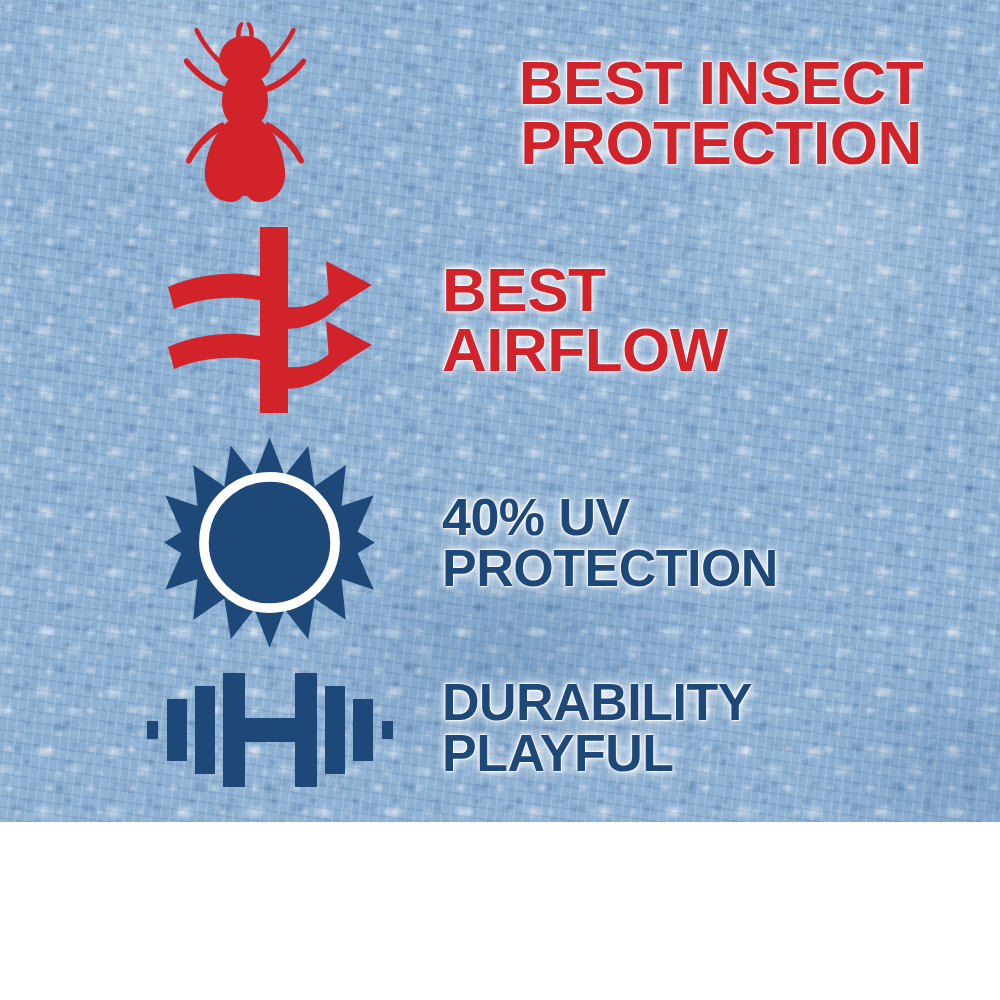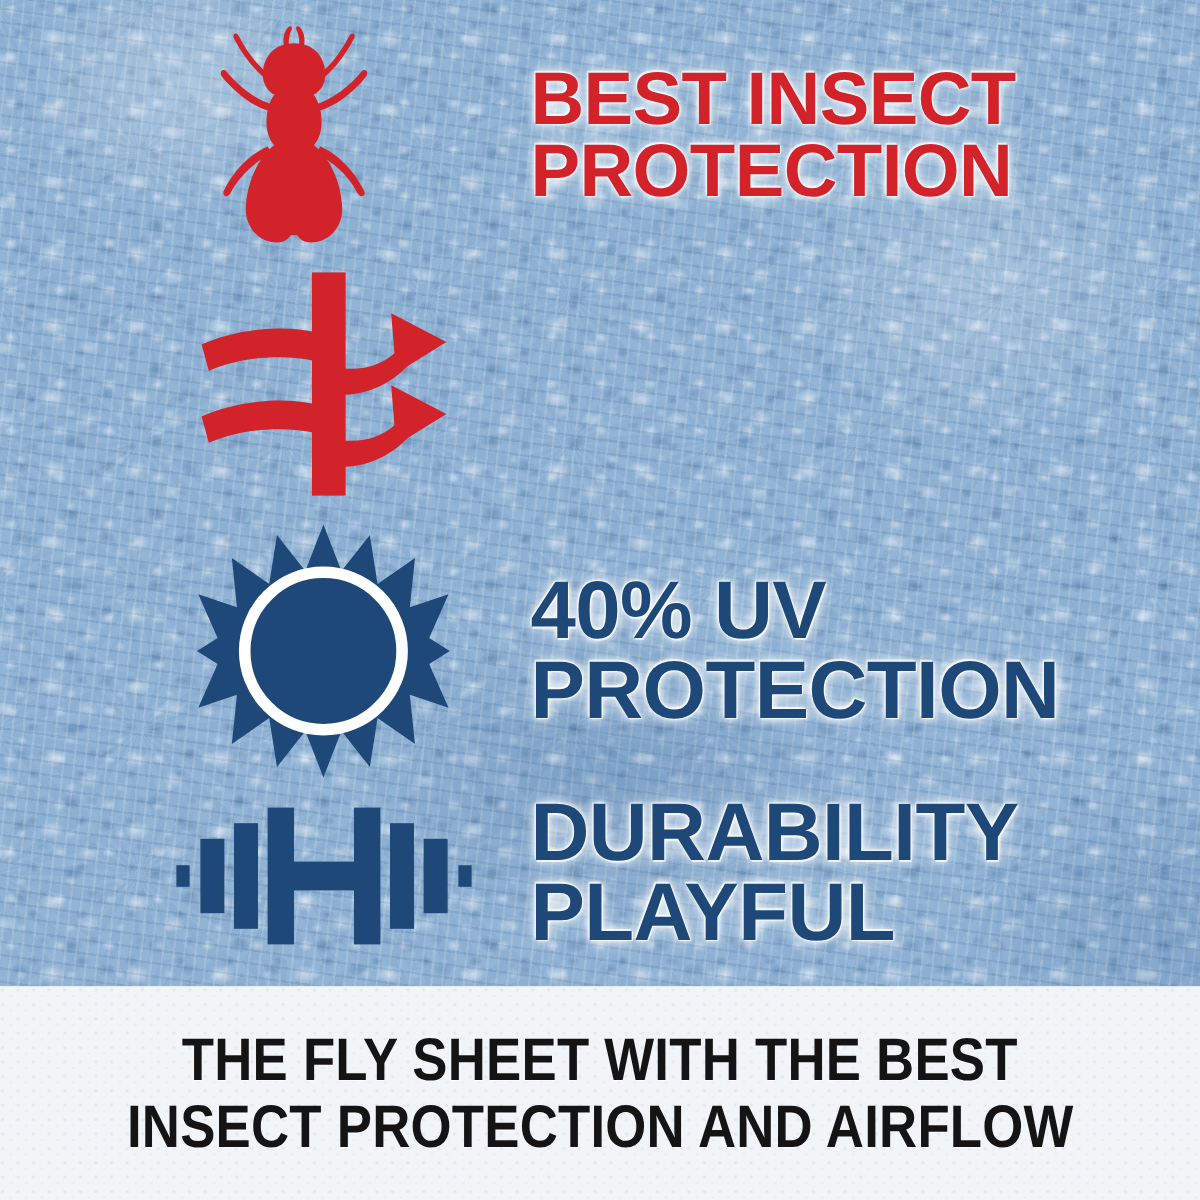--- a/index.html
+++ b/index.html
@@ -103,36 +103,36 @@
     font-size: 62px;
     text-shadow:
       0 0 3px rgba(255,255,255,0.95),
       0 0 7px rgba(255,255,255,0.9),
       0 0 13px rgba(255,255,255,0.75),
       1px 1px 0 rgba(255,255,255,0.6),
       -1px -1px 0 rgba(255,255,255,0.6);
   }
   .navy-text {
     color: #1e4878;
-    font-size: 68px;
+    font-size: 52px;
     text-shadow:
       0 0 3px rgba(255,255,255,0.95),
       0 0 7px rgba(255,255,255,0.92),
       0 0 14px rgba(255,255,255,0.8),
       1px 1px 0 rgba(255,255,255,0.65),
       -1px -1px 0 rgba(255,255,255,0.65);
   }
 
   
   #row-insect   { left: 0;  top: 18px;  width: 1000px; height: 190px; }
   #row-airflow  { left: 0;  top: 225px; width: 1000px; height: 190px; }
   #row-uv       { left: 0;  top: 435px; width: 1000px; height: 215px; }
   #row-durab    { left: 0;  top: 645px; width: 1000px; height: 165px; }
 
-  #row-insect  .text-cell { padding-left: 152px; }
+  #row-insect  .text-cell { padding-left: 152px; text-align: center; }
   #row-airflow .text-cell { padding-left: 152px; }
   #row-uv      .text-cell { padding-left: 152px; }
   #row-durab   .text-cell { padding-left: 152px; }
 
   .icon-svg { position: absolute; display: block; }
 
   
   .caption-bar {
     position: absolute;
     left: 0;
@@ -223,20 +223,26 @@
           <path d="M8 122 C40 108 76 106 104 112 L104 136 C76 130 42 132 14 144 Z"></path>
 
           <path d="M124 82 C146 84 162 78 176 62 L188 70 C172 92 150 104 124 104 Z"></path>
           <path d="M166 36 L212 60 L170 86 Z"></path>
 
           <path d="M124 142 C146 144 162 138 176 122 L188 130 C172 152 150 164 124 164 Z"></path>
           <path d="M166 96 L212 120 L170 146 Z"></path>
         </g>
       </svg>
     </div>
+    <div class="text-cell">
+      <p class="feat-text red-text">
+        <span class="ln">BEST</span>
+        <span class="ln">AIRFLOW</span>
+      </p>
+    </div>
   </div>
 
   <div class="feature" id="row-uv">
     <div class="icon-cell">
       <svg class="icon-svg" style="left:162px; top:0px;" width="215" height="215" viewBox="0 0 200 200">
 
         <polygon fill="#1e4878" points="
           100,2 114,38 136,10 142,48 171,28 167,66 197,56 182,90
           198,100 182,110 197,144 167,134 171,172 142,152 136,190 114,162
           100,198 86,162 64,190 58,152 29,172 33,134 3,144 18,110
@@ -275,18 +281,14 @@
       </svg>
     </div>
     <div class="text-cell">
       <p class="feat-text navy-text">
         <span class="ln">DURABILITY</span>
         <span class="ln">PLAYFUL</span>
       </p>
     </div>
   </div>
 
-  <div class="caption-bar">
-    <div class="caption-line">THE FLY SHEET WITH THE BEST</div>
-    <div class="caption-line">INSECT PROTECTION AND AIRFLOW</div>
-  </div>
 
 </div>
 
 </body></html>

